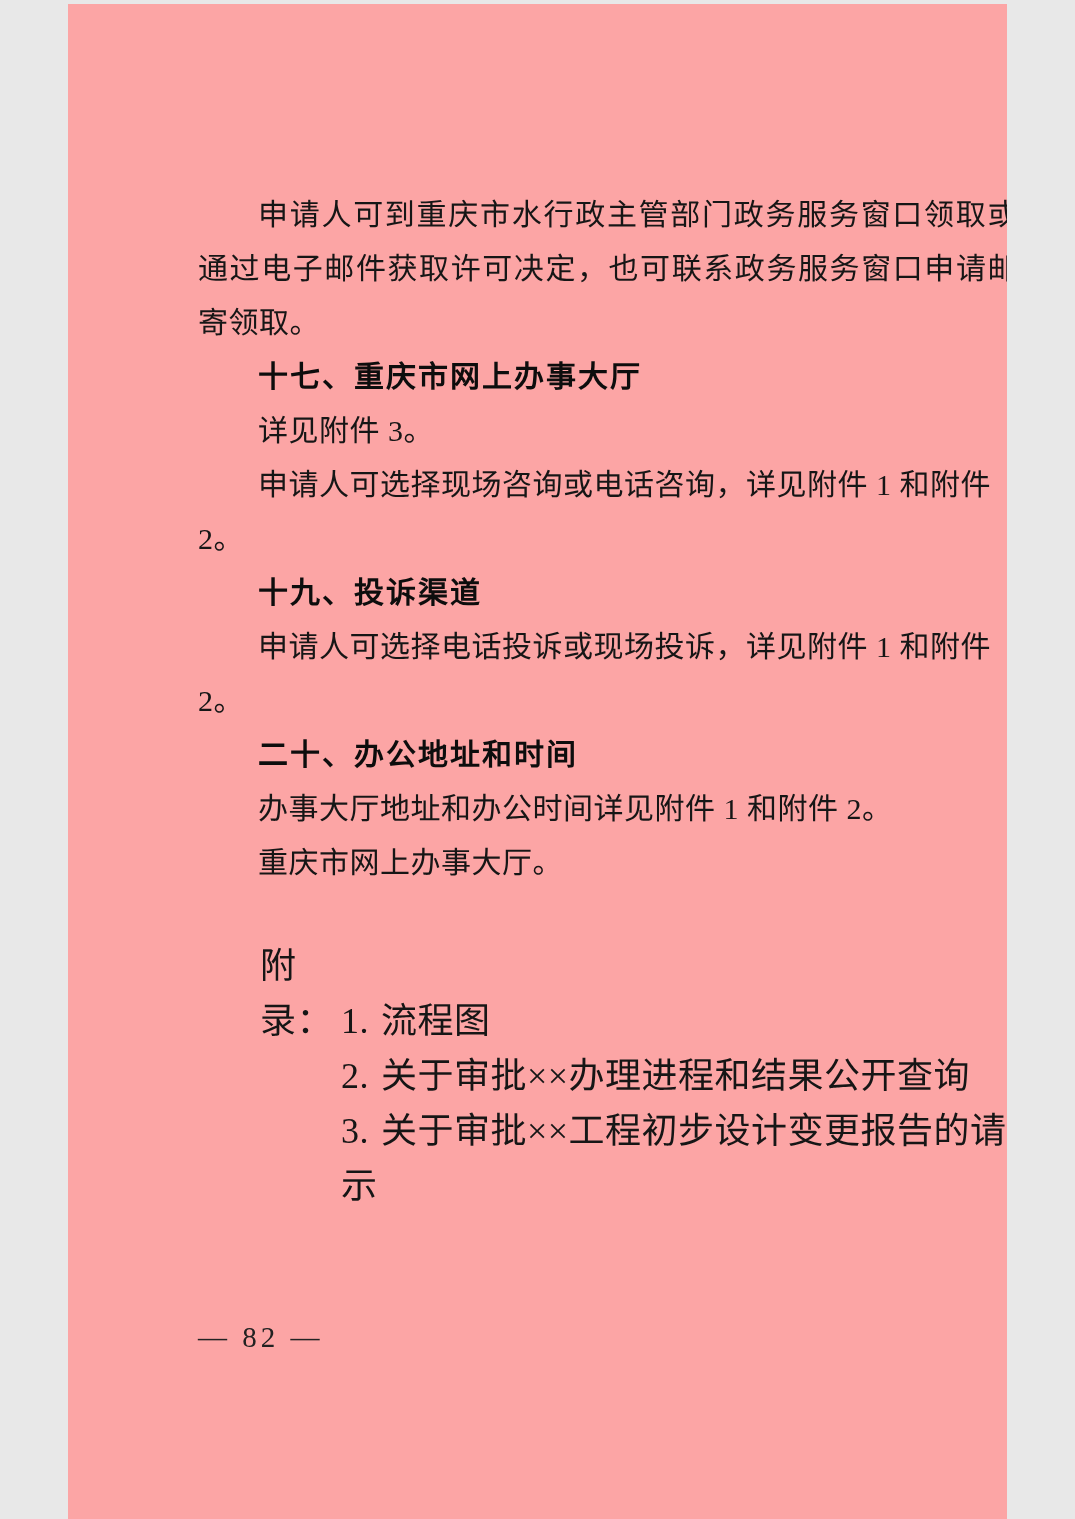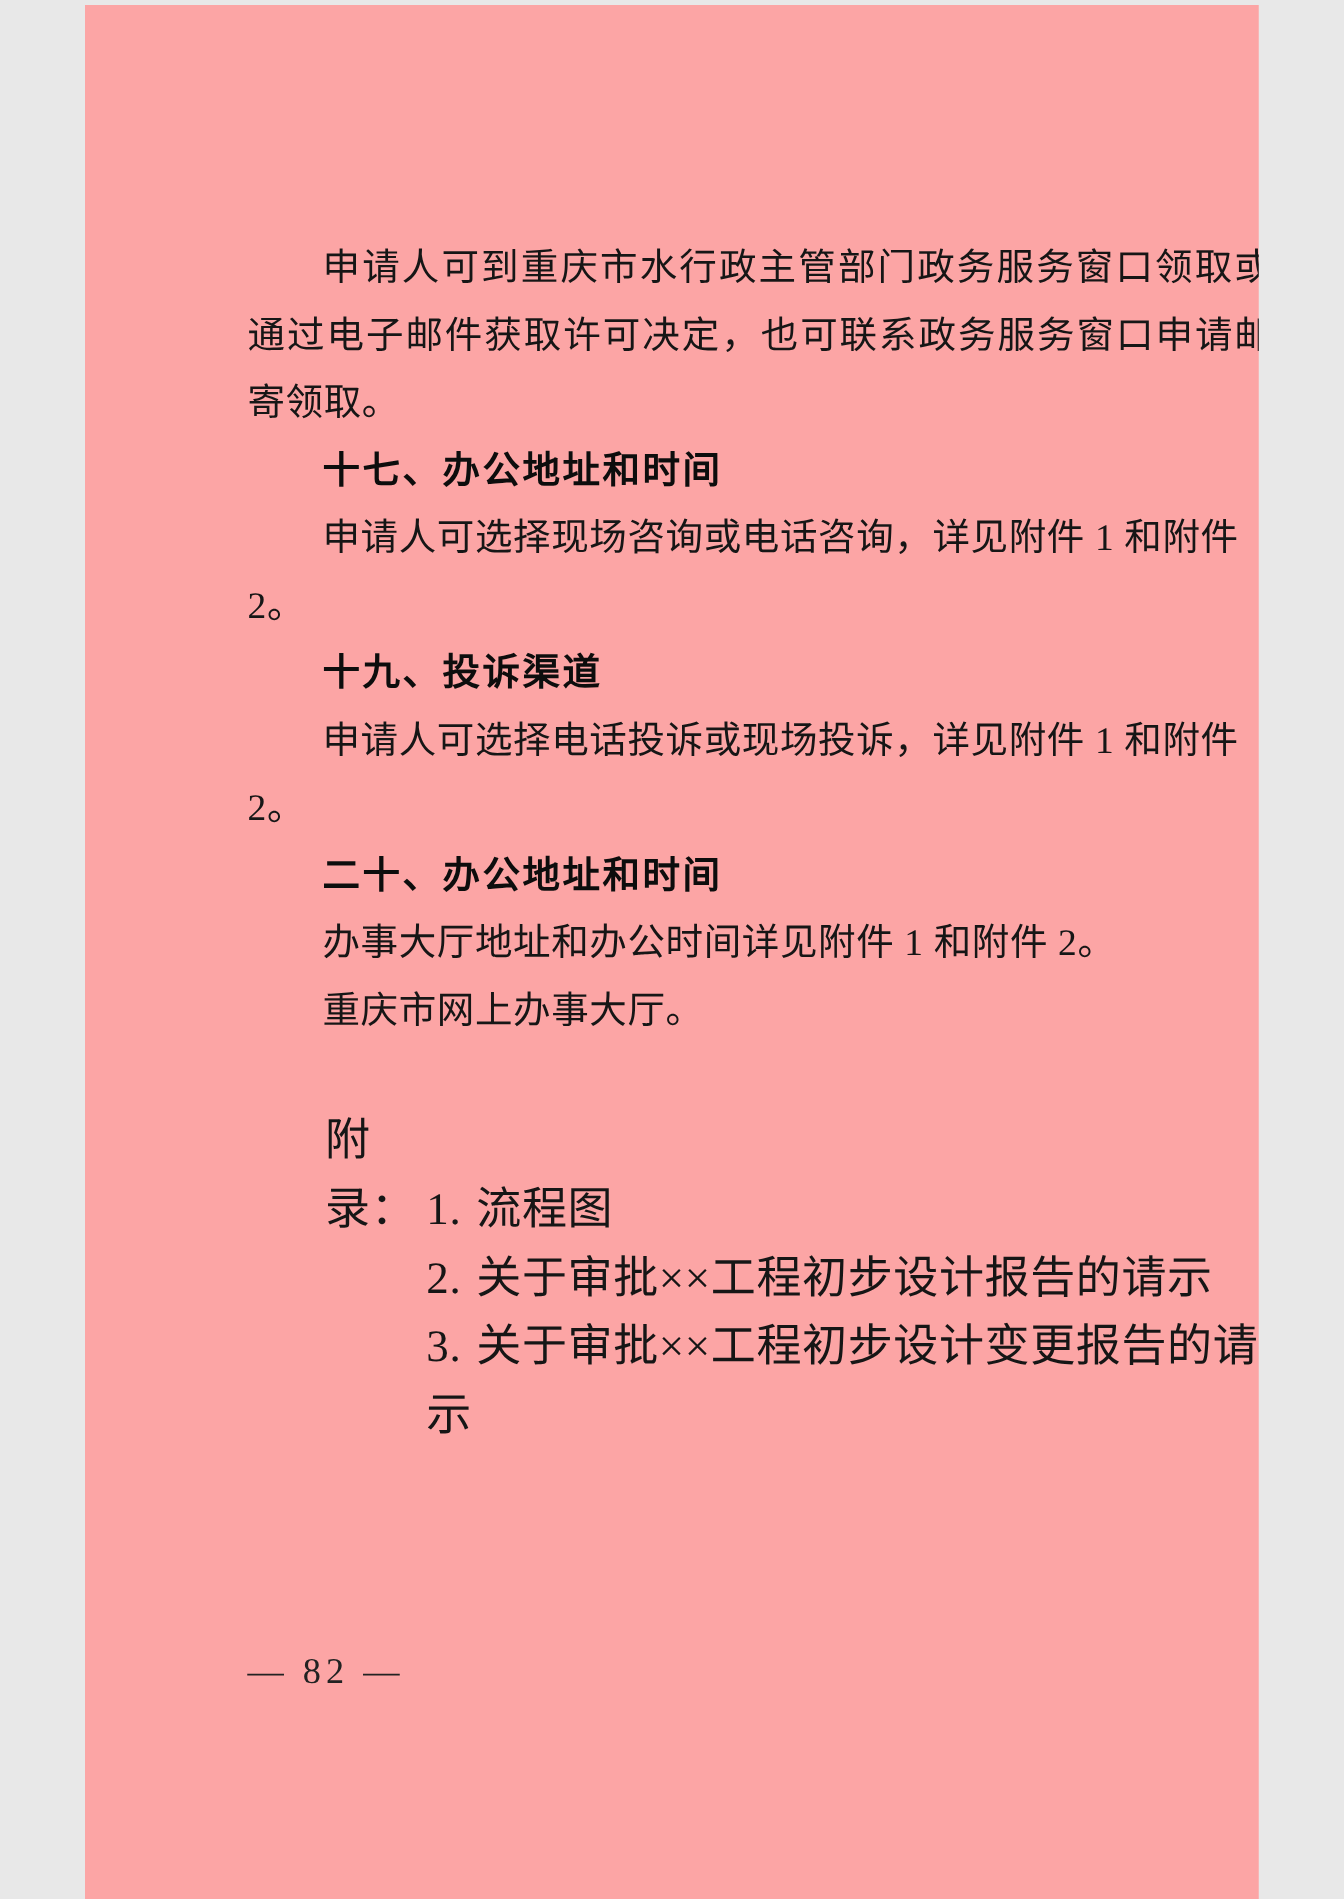--- a/index.html
+++ b/index.html
@@ -76,38 +76,39 @@
   }
 </style>
 </head>
 <body>
 
 <div class="page">
   <div class="content">
 
     <p class="body-para justify">申请人可到重庆市水行政主管部门政务服务窗口领取或通过电子邮件获取许可决定，也可联系政务服务窗口申请邮寄领取。</p>
 
-    <h2 class="sec-heading">十七、办公地址和时间</h2>
+    <h2 class="sec-heading">十七、重庆市网上办事大厅</h2>
+    <p class="body-para">详见附件 3。</p>
 
     <p class="body-para">申请人可选择现场咨询或电话咨询，详见附件 1 和附件 2。</p>
 
     <h2 class="sec-heading">十九、投诉渠道</h2>
     <p class="body-para">申请人可选择电话投诉或现场投诉，详见附件 1 和附件 2。</p>
 
     <h2 class="sec-heading">二十、办公地址和时间</h2>
     <p class="body-para">办事大厅地址和办公时间详见附件 1 和附件 2。</p>
 
     <p class="body-para">重庆市网上办事大厅。</p>
 
     <div class="appendix">
       <p>
         <span class="appendix-label">附录：</span><span class="appendix-num">1.</span><span>流程图</span>
       </p>
       <p class="appendix-item-continued">
-        <span class="appendix-num">2.</span><span>关于审批××工程初步设计报告的请示</span>
+        <span class="appendix-num">2.</span><span>关于审批××办理进程和结果公开查询</span>
       </p>
       <p class="appendix-item-continued">
         <span class="appendix-num">3.</span><span>关于审批××工程初步设计变更报告的请示</span>
       </p>
     </div>
 
   </div>
 
   <div class="footer-page-number">— 82 —</div>
 </div>

